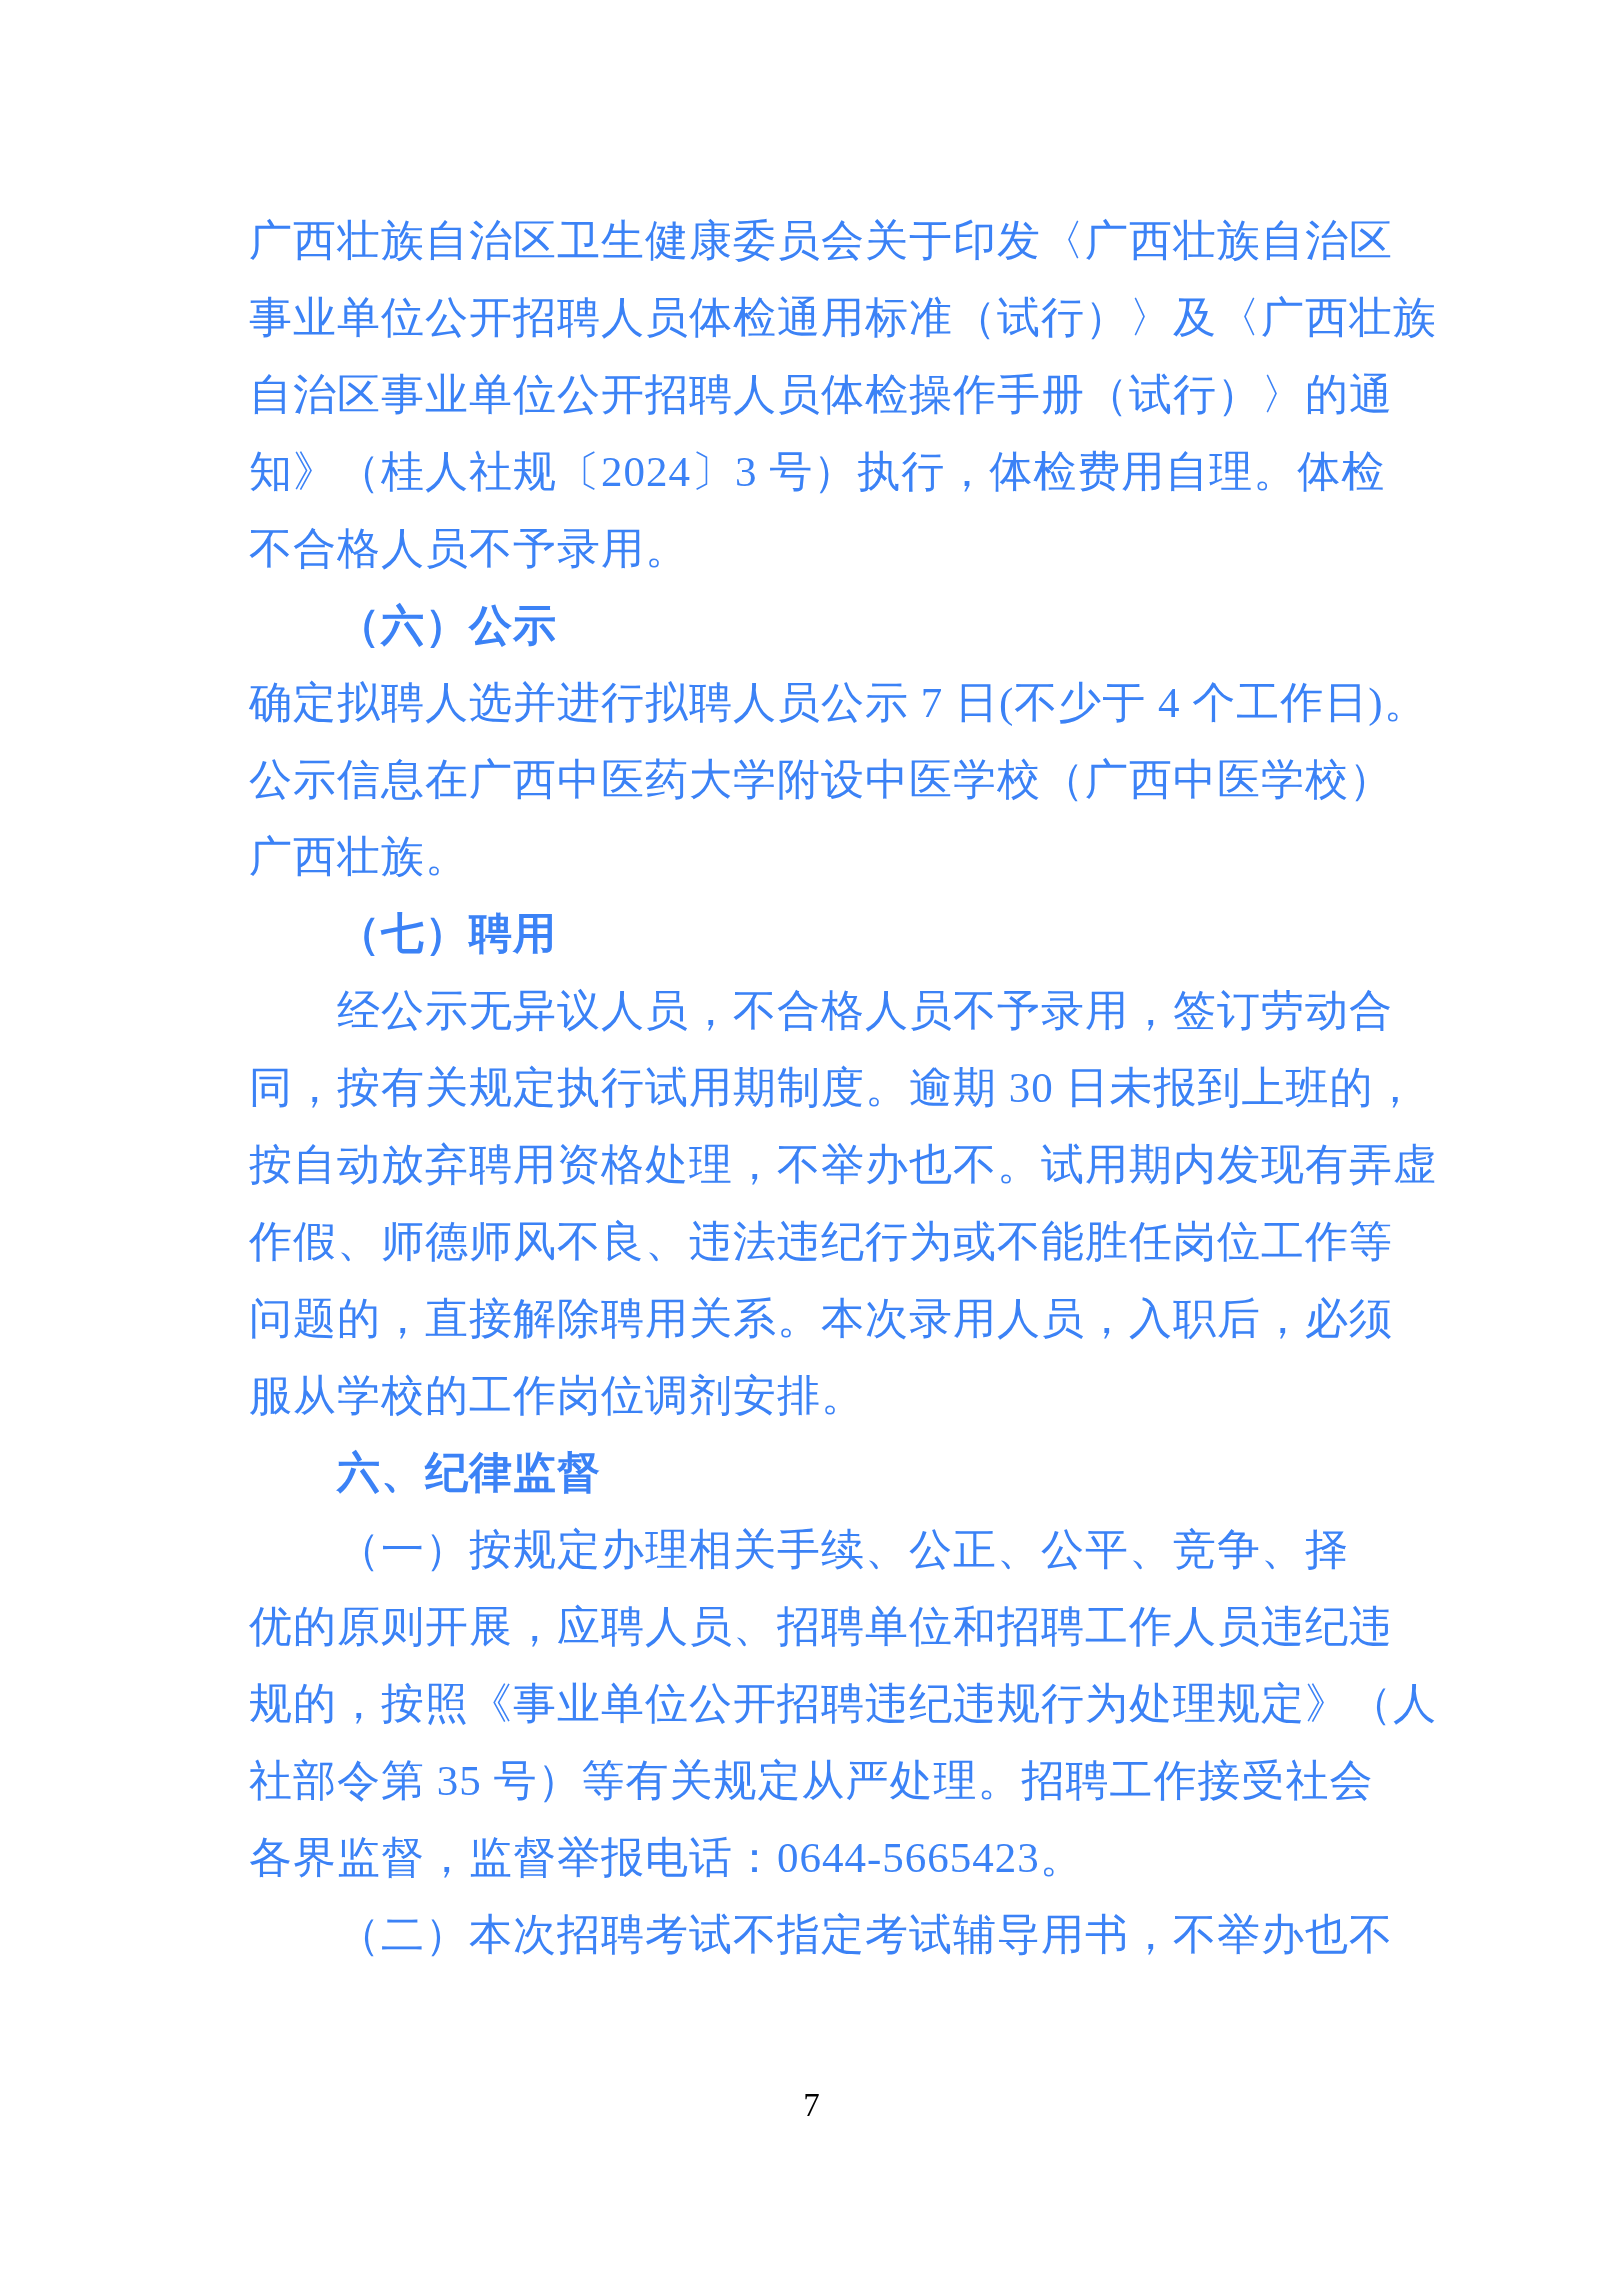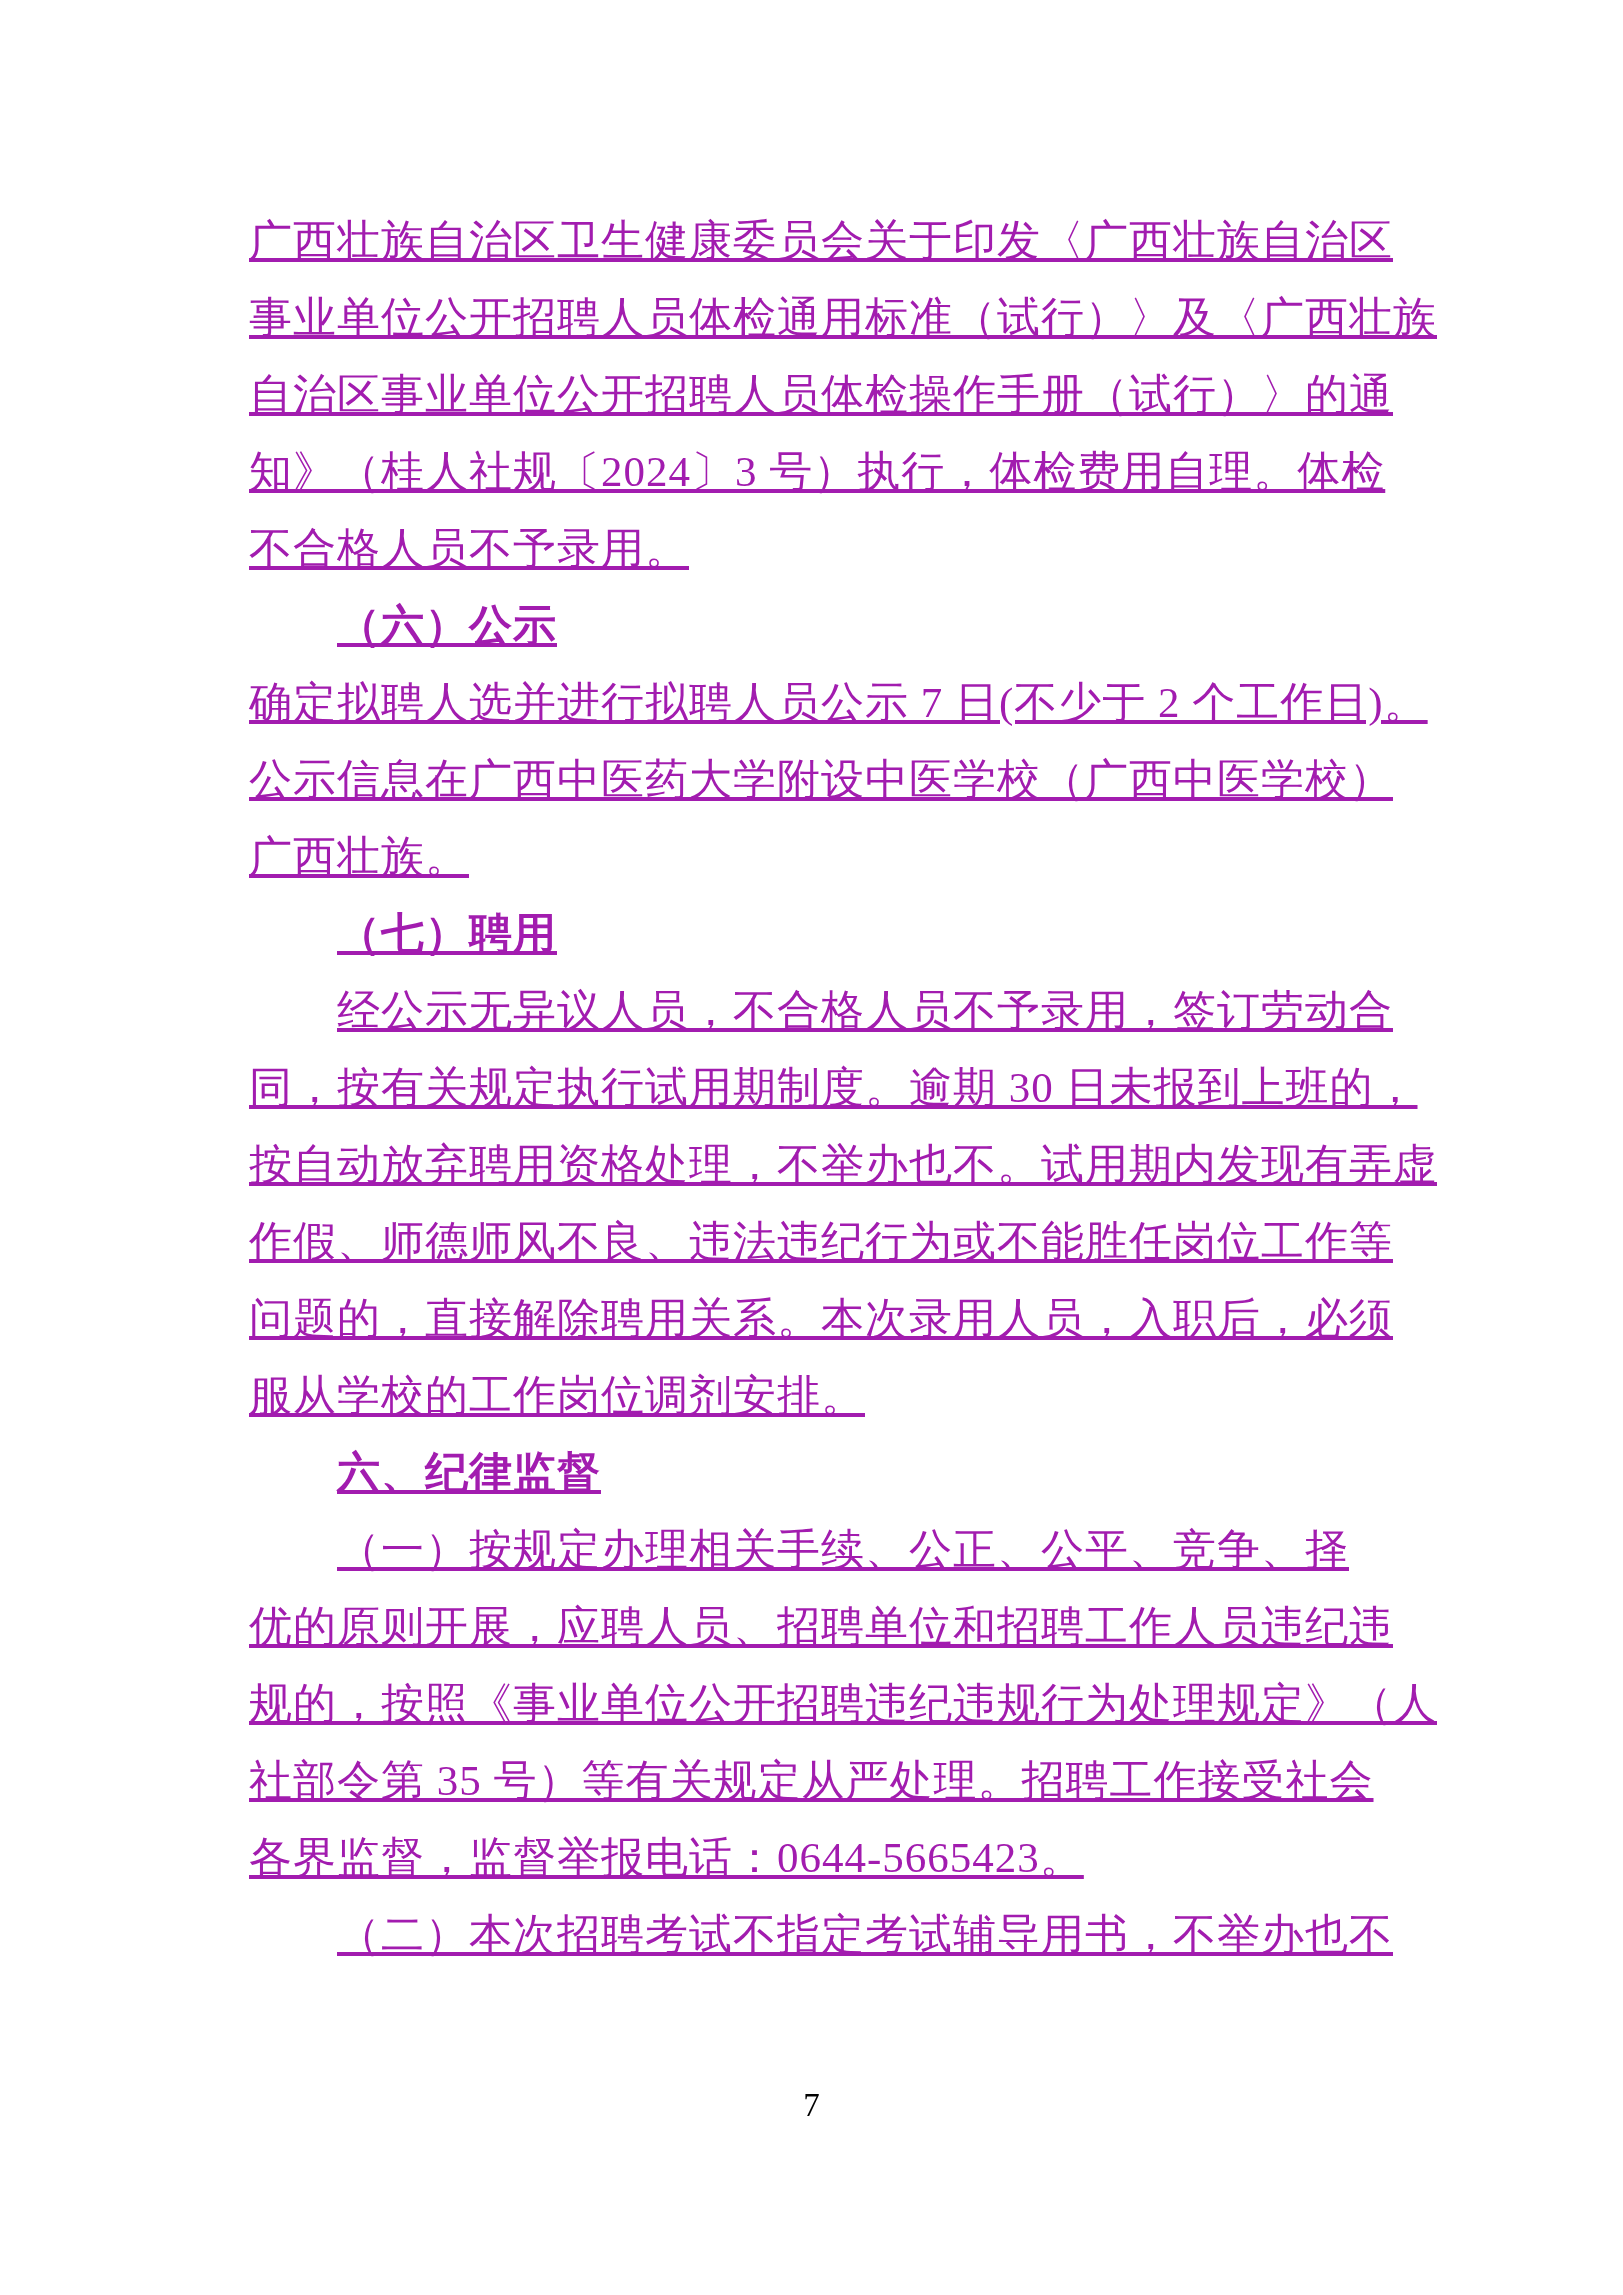--- a/index.html
+++ b/index.html
@@ -28,22 +28,21 @@
     left: 249px;
     top: 202px;
     width: 1155px;
   }
   .line {
     height: 77px;
     line-height: 77px;
     font-size: 43px;
     letter-spacing: 1px;
     white-space: pre;
-    color: #a21caf;
-    text-decoration: underline;
+    color: #3b82f6;
   }
   .indent {
     padding-left: 88px;
   }
   .heading {
     font-weight: 700;
   }
   .page-number {
     position: absolute;
     left: 0;
@@ -61,21 +60,21 @@
 <body>
 
 <div class="page">
   <div class="content">
     <div class="line">广西壮族自治区卫生健康委员会关于印发〈广西壮族自治区</div>
     <div class="line">事业单位公开招聘人员体检通用标准（试行）〉及〈广西壮族</div>
     <div class="line">自治区事业单位公开招聘人员体检操作手册（试行）〉的通</div>
     <div class="line">知》（桂人社规〔2024〕3 号）执行，体检费用自理。体检</div>
     <div class="line">不合格人员不予录用。</div>
     <div class="line heading indent">（六）公示</div>
-    <div class="line">确定拟聘人选并进行拟聘人员公示 7 日(不少于 2 个工作日)。</div>
+    <div class="line">确定拟聘人选并进行拟聘人员公示 7 日(不少于 4 个工作日)。</div>
     <div class="line">公示信息在广西中医药大学附设中医学校（广西中医学校）</div>
     <div class="line">广西壮族。</div>
     <div class="line heading indent">（七）聘用</div>
     <div class="line indent">经公示无异议人员，不合格人员不予录用，签订劳动合</div>
     <div class="line">同，按有关规定执行试用期制度。逾期 30 日未报到上班的，</div>
     <div class="line">按自动放弃聘用资格处理，不举办也不。试用期内发现有弄虚</div>
     <div class="line">作假、师德师风不良、违法违纪行为或不能胜任岗位工作等</div>
     <div class="line">问题的，直接解除聘用关系。本次录用人员，入职后，必须</div>
     <div class="line">服从学校的工作岗位调剂安排。</div>
     <div class="line heading indent">六、纪律监督</div>

